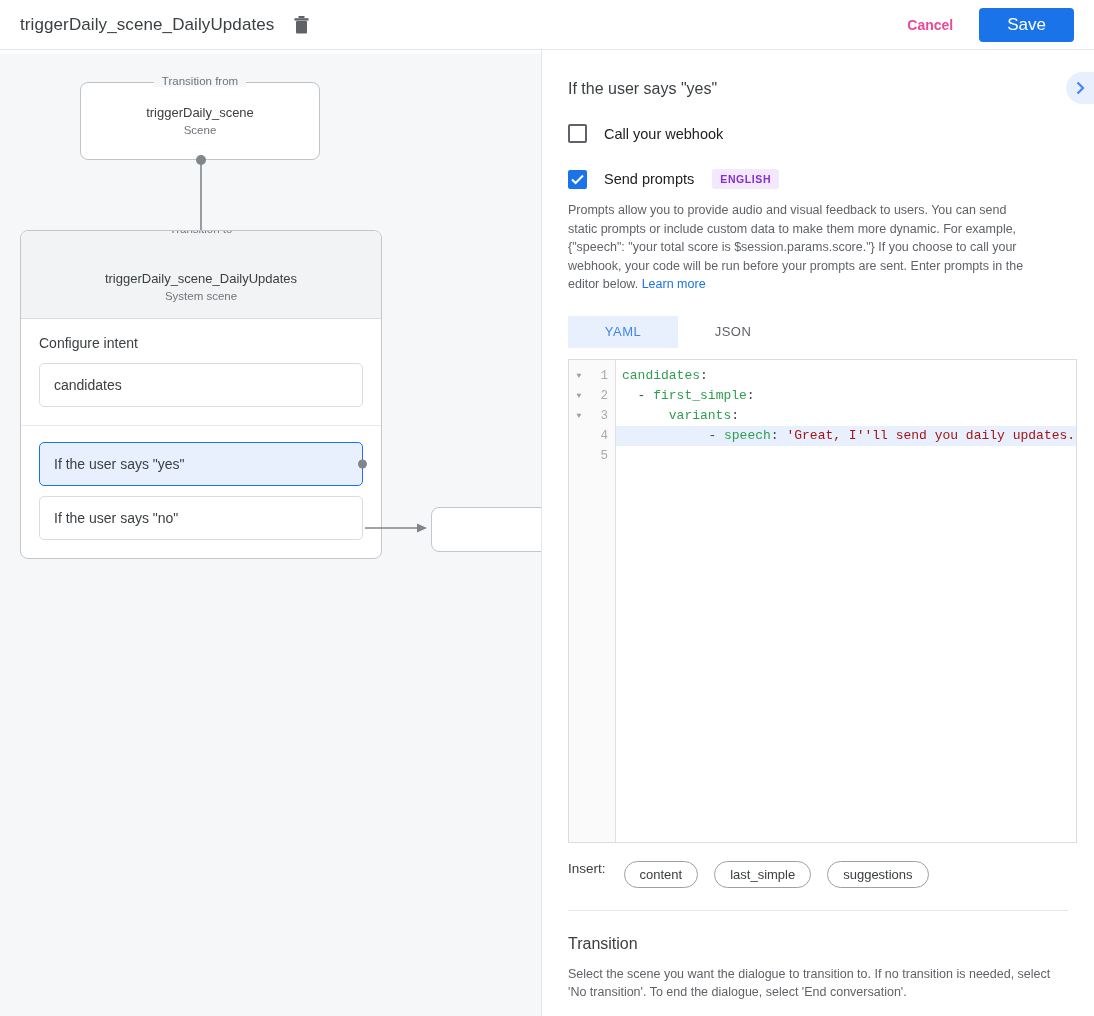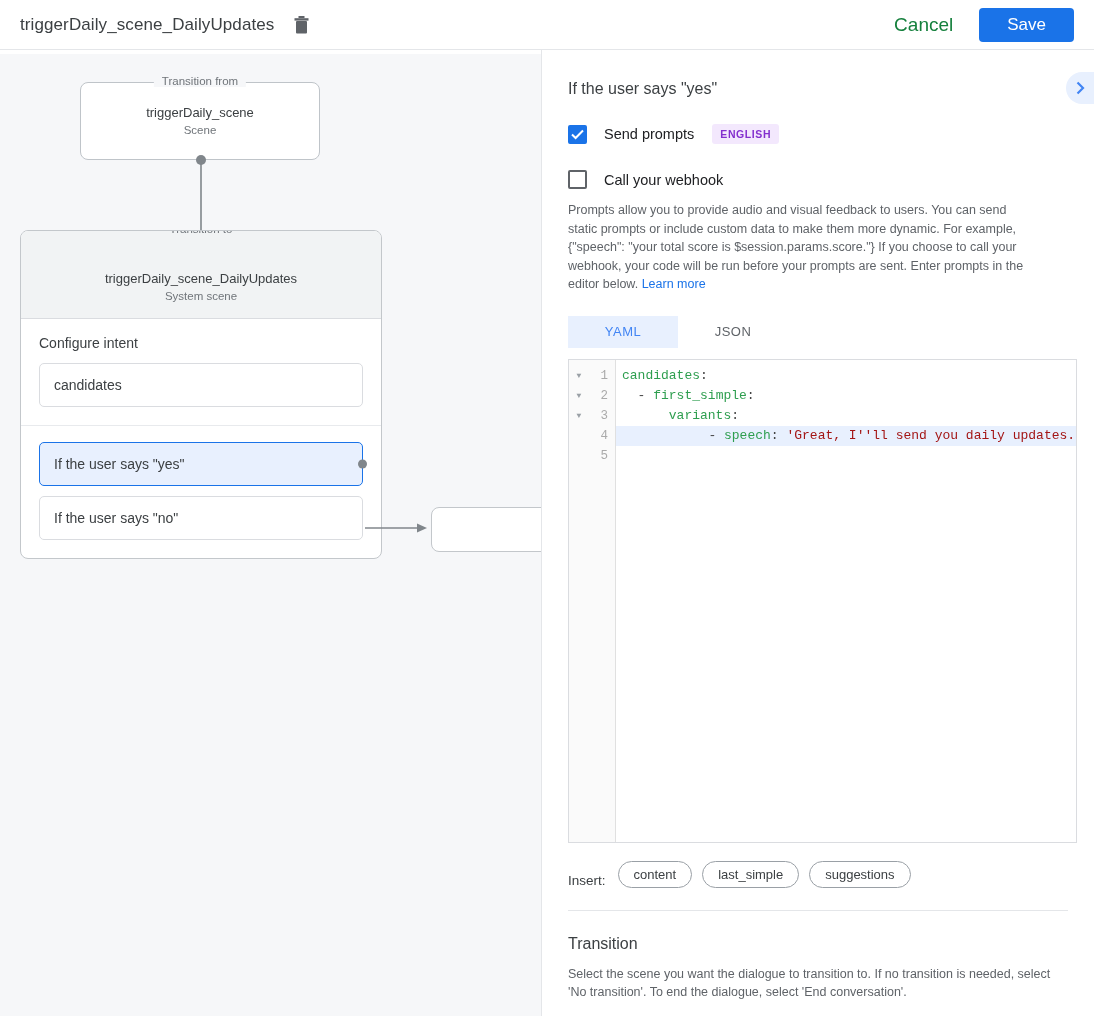--- a/index.html
+++ b/index.html
@@ -20,21 +20,21 @@
   .topbar-title {
     margin-left: 20px; font-size: 17px; color: #3c4043; letter-spacing: .1px;
   }
   .trash-btn {
     margin-left: 14px; width: 26px; height: 26px;
     display: flex; align-items: center; justify-content: center;
     border: none; background: transparent; cursor: pointer;
   }
   .topbar-actions { margin-left: auto; display: flex; align-items: center; gap: 12px; padding-right: 20px; }
   .btn-cancel {
-    font-size: 19px; color: #15803d; font-weight: 400;
+    font-size: 14px; color: #ec4899; font-weight: 700;
     background: transparent; border: none; padding: 9px 14px;
     border-radius: 4px; cursor: pointer; font-family: inherit;
   }
   .btn-save {
     font-size: 17px; color: #fff; font-weight: 500;
     background: #1a73e8; border: none; padding: 7px 28px;
     border-radius: 4px; cursor: pointer; font-family: inherit;
   }
 
   
@@ -155,21 +155,21 @@
     flex: 1; padding-top: 6px; font-family: "Liberation Mono", monospace;
     font-size: 13px; overflow: hidden; white-space: pre;
   }
   .cline { height: 20px; line-height: 20px; padding-left: 6px; }
   .cline.hl { background: #e8f0fe; padding-left: 30px; }
   .k { color: #2e9e4f; }
   .s { color: #a31515; }
   .p { color: #444; }
 
   .insert-row {
-    display: flex; align-items: flex-end; gap: 10px; padding: 0 26px; margin-top: 18px;
+    display: flex; align-items: flex-start; gap: 16px; padding: 0 26px; margin-top: 18px;
   }
   .insert-label { font-size: 13.5px; color: #3c4043; margin-right: 2px; }
   .chip {
     border: 1px solid #9aa0a6; border-radius: 14px; padding: 5px 15px;
     font-size: 13px; color: #3c4043; background: #fff; cursor: pointer; font-family: inherit;
   }
 
   .divider { height: 1px; background: #e4e6e9; margin: 22px 26px 0 26px; }
 
   .trans-sec { padding: 24px 26px 0 26px; }
@@ -247,34 +247,34 @@
     <div class="panel-head">
       <div class="panel-title">If the user says "yes"</div>
       <button class="collapse-btn">
         <svg width="9" height="14" viewBox="0 0 9 14">
           <polyline points="1.5,1.5 7,7 1.5,12.5" fill="none" stroke="#4285f4" stroke-width="2.2"></polyline>
         </svg>
       </button>
     </div>
 
     <div class="row-check">
+      <span class="cbox"></span>
+      <span class="row-check-label">Call your webhook</span>
+    </div>
+
+    <div class="row-check">
       <span class="cbox checked">
         <svg width="13" height="11" viewBox="0 0 13 11">
           <polyline points="1,5.5 4.6,9 12,1.5" fill="none" stroke="#fff" stroke-width="2"></polyline>
         </svg>
       </span>
       <span class="row-check-label">Send prompts</span>
       <span class="badge">ENGLISH</span>
     </div>
 
-    <div class="row-check">
-      <span class="cbox"></span>
-      <span class="row-check-label">Call your webhook</span>
-    </div>
-
     <div class="desc">
       <span>Prompts allow you to provide audio and visual feedback to users. You can send static prompts or include custom data to make them more dynamic. For example, {"speech": "your total score is $session.params.score."} If you choose to call your webhook, your code will be run before your prompts are sent. Enter prompts in the editor below.</span>
       <a href="#">Learn more</a>
     </div>
 
     <div class="tabs">
       <button class="tab active">YAML</button>
       <button class="tab">JSON</button>
     </div>
 

